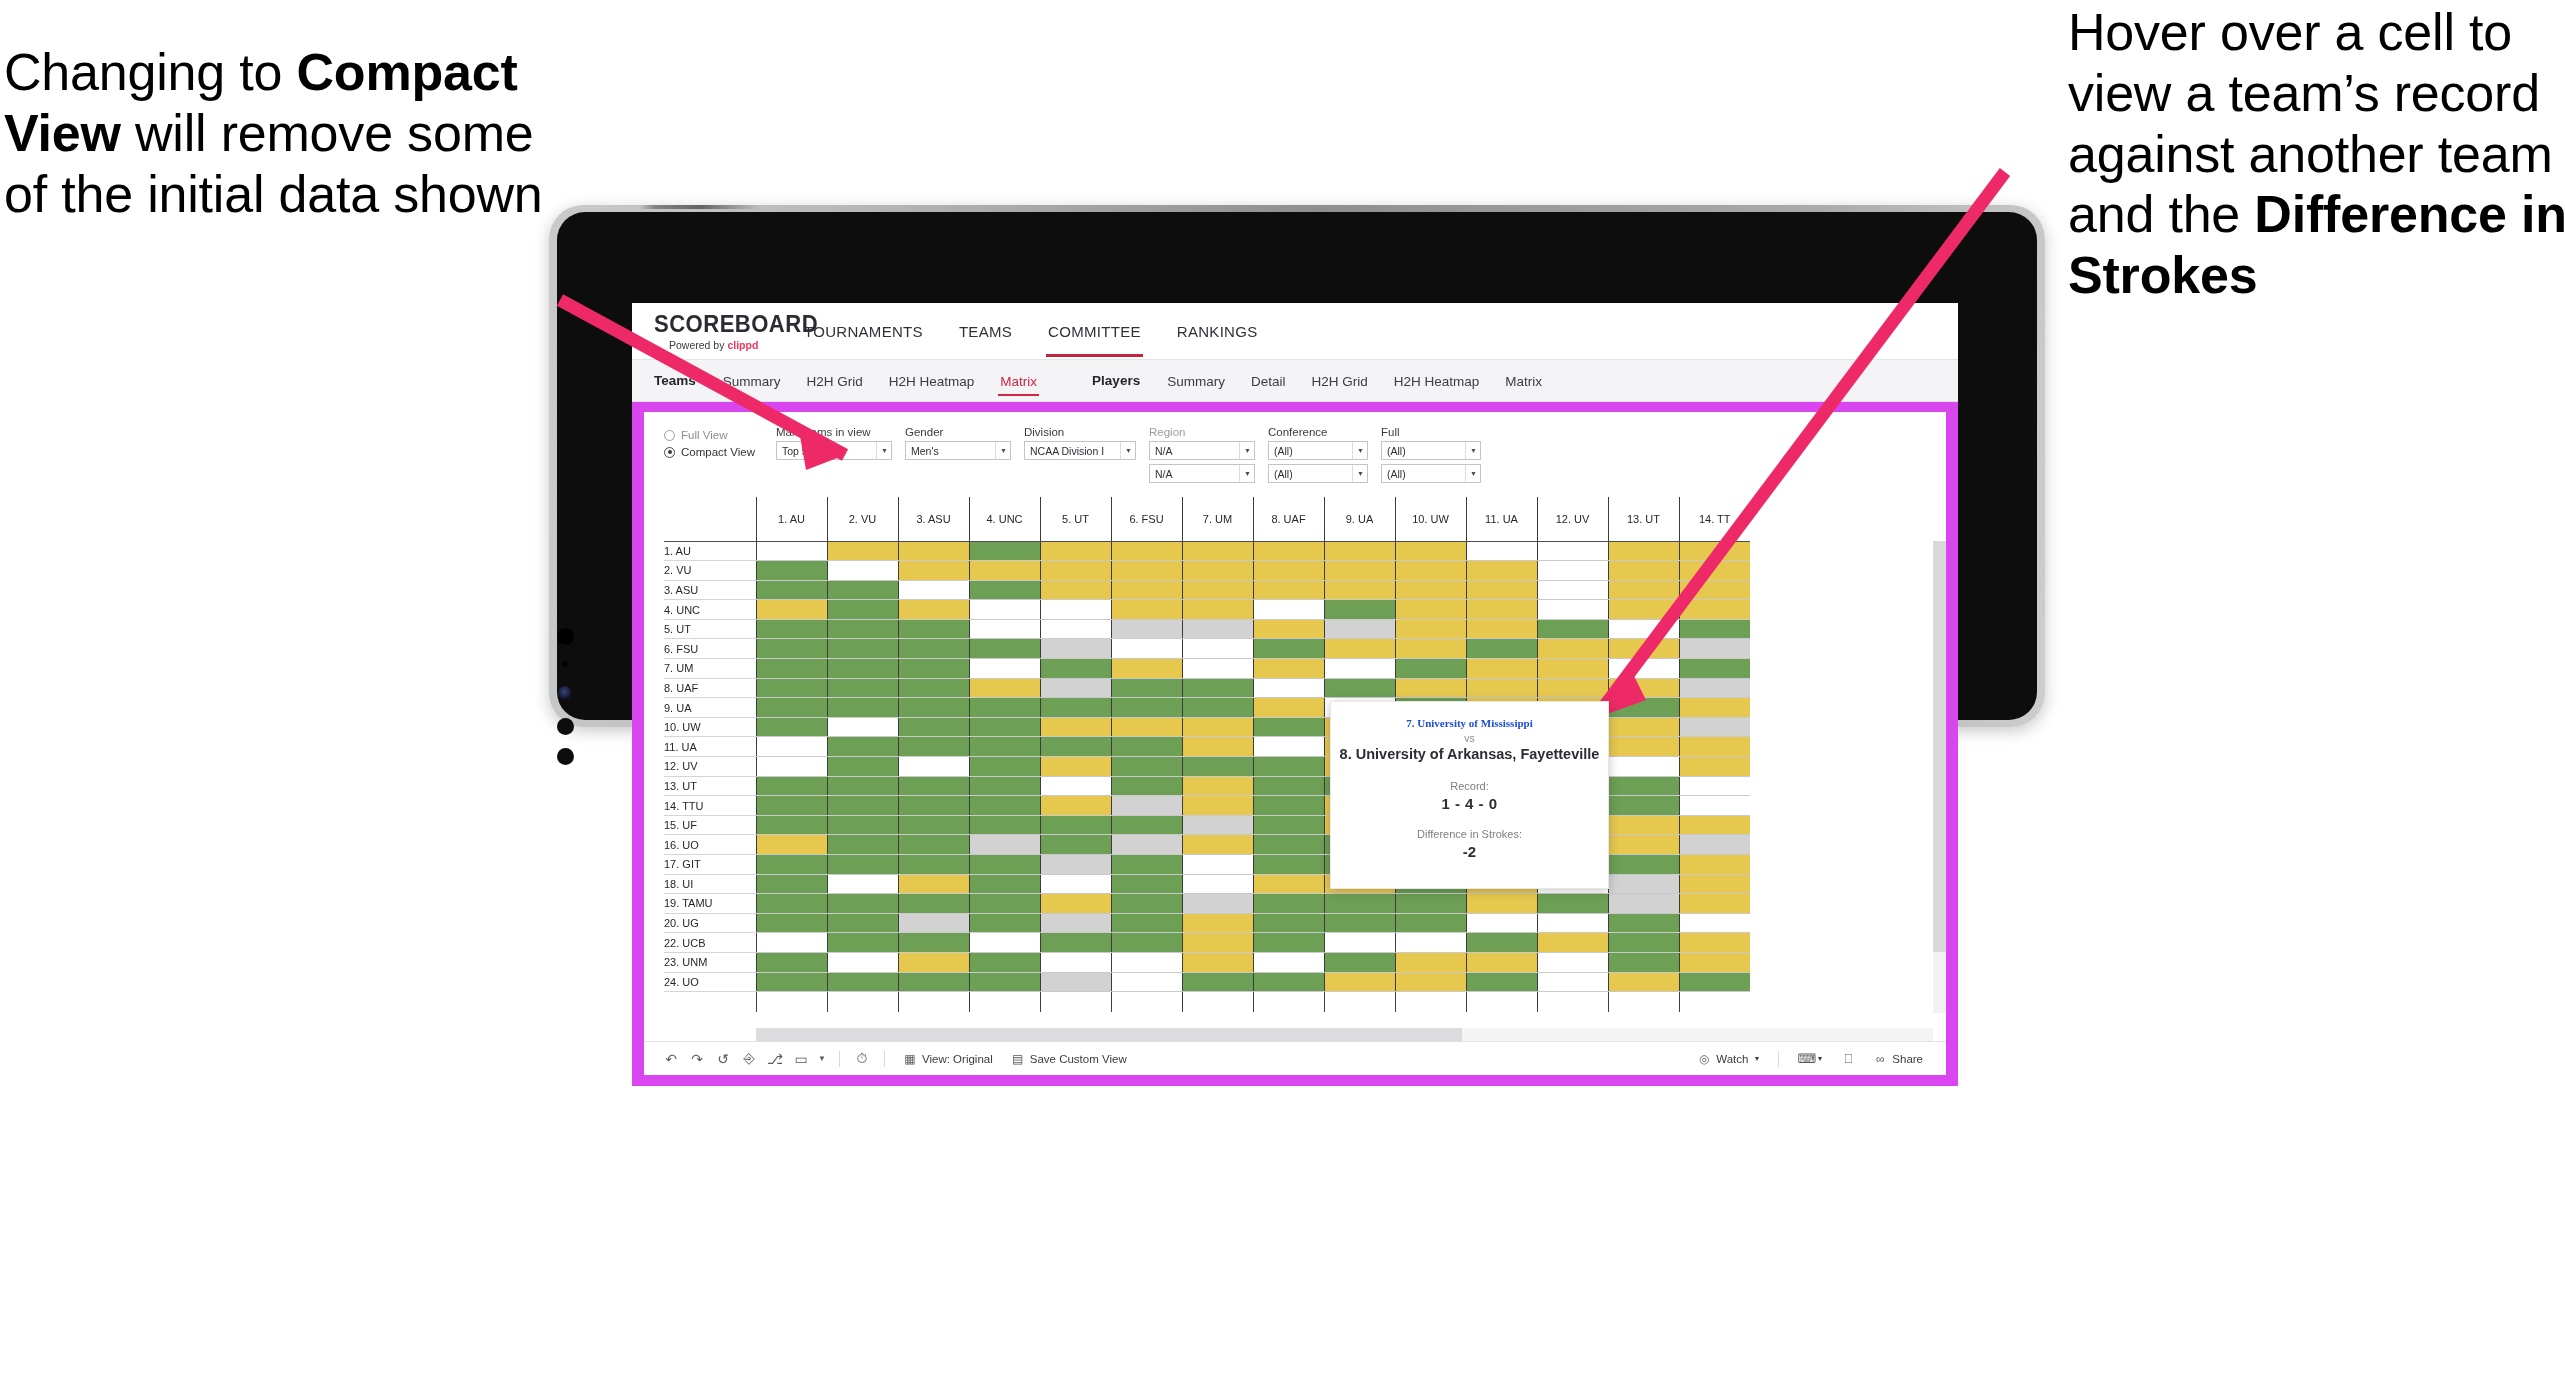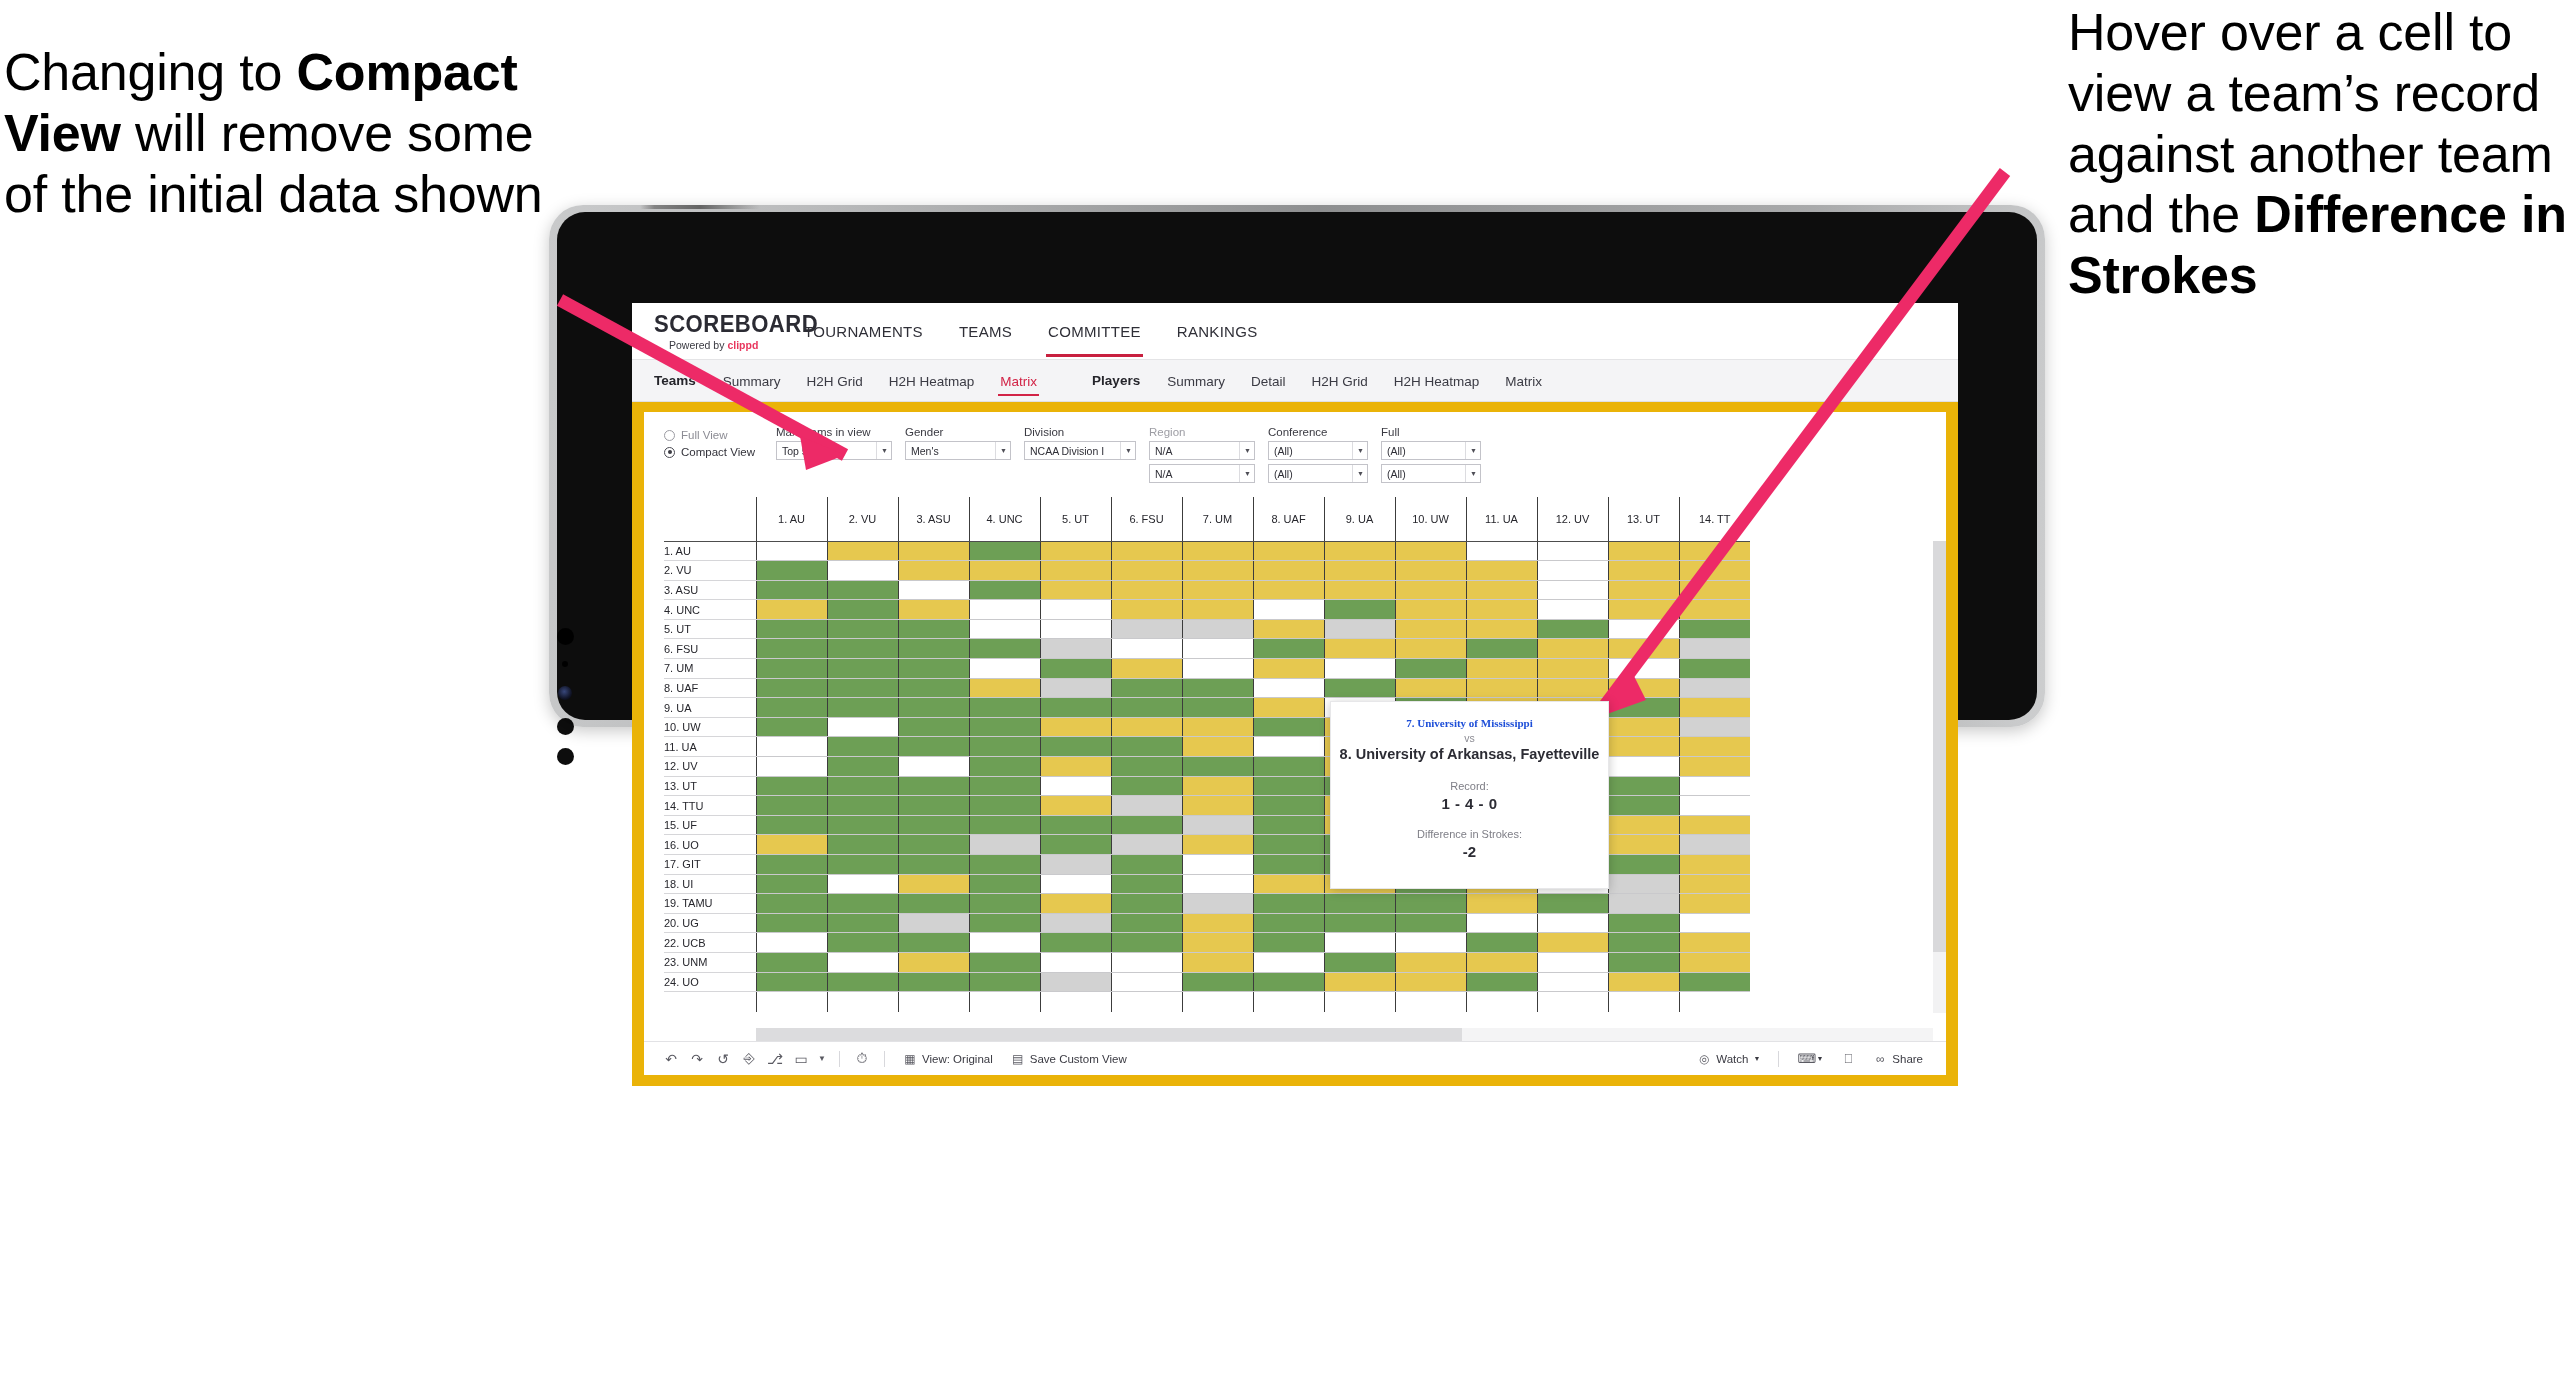--- a/index.html
+++ b/index.html
@@ -111,21 +111,21 @@
     font-size: 13.5px; color: #3b3b44; padding: 10px 13px 9px 13px;
     position: relative; white-space: nowrap;
   }
   .sub-item.active { color: #d22346; }
   .sub-item.active::after {
     content: ""; position: absolute; left: 11px; right: 11px; bottom: 2px;
     height: 2px; background: #d22346;
   }
 
   
-  #wb { position: relative; background: #eab308; height: 684px; padding: 10px 12px 0 12px; }
+  #wb { position: relative; background: #d946ef; height: 684px; padding: 10px 12px 0 12px; }
   #wb-inner { background: #ffffff; height: 629px; position: relative; overflow: hidden; }
 
   
   #filters {
     display: flex; align-items: flex-start;
     padding: 14px 0 10px 20px; gap: 0;
   }
   .radio-col { width: 112px; padding-top: 3px; }
   .radio-row { display: flex; align-items: center; margin-bottom: 5px; }
   .radio-dot {

